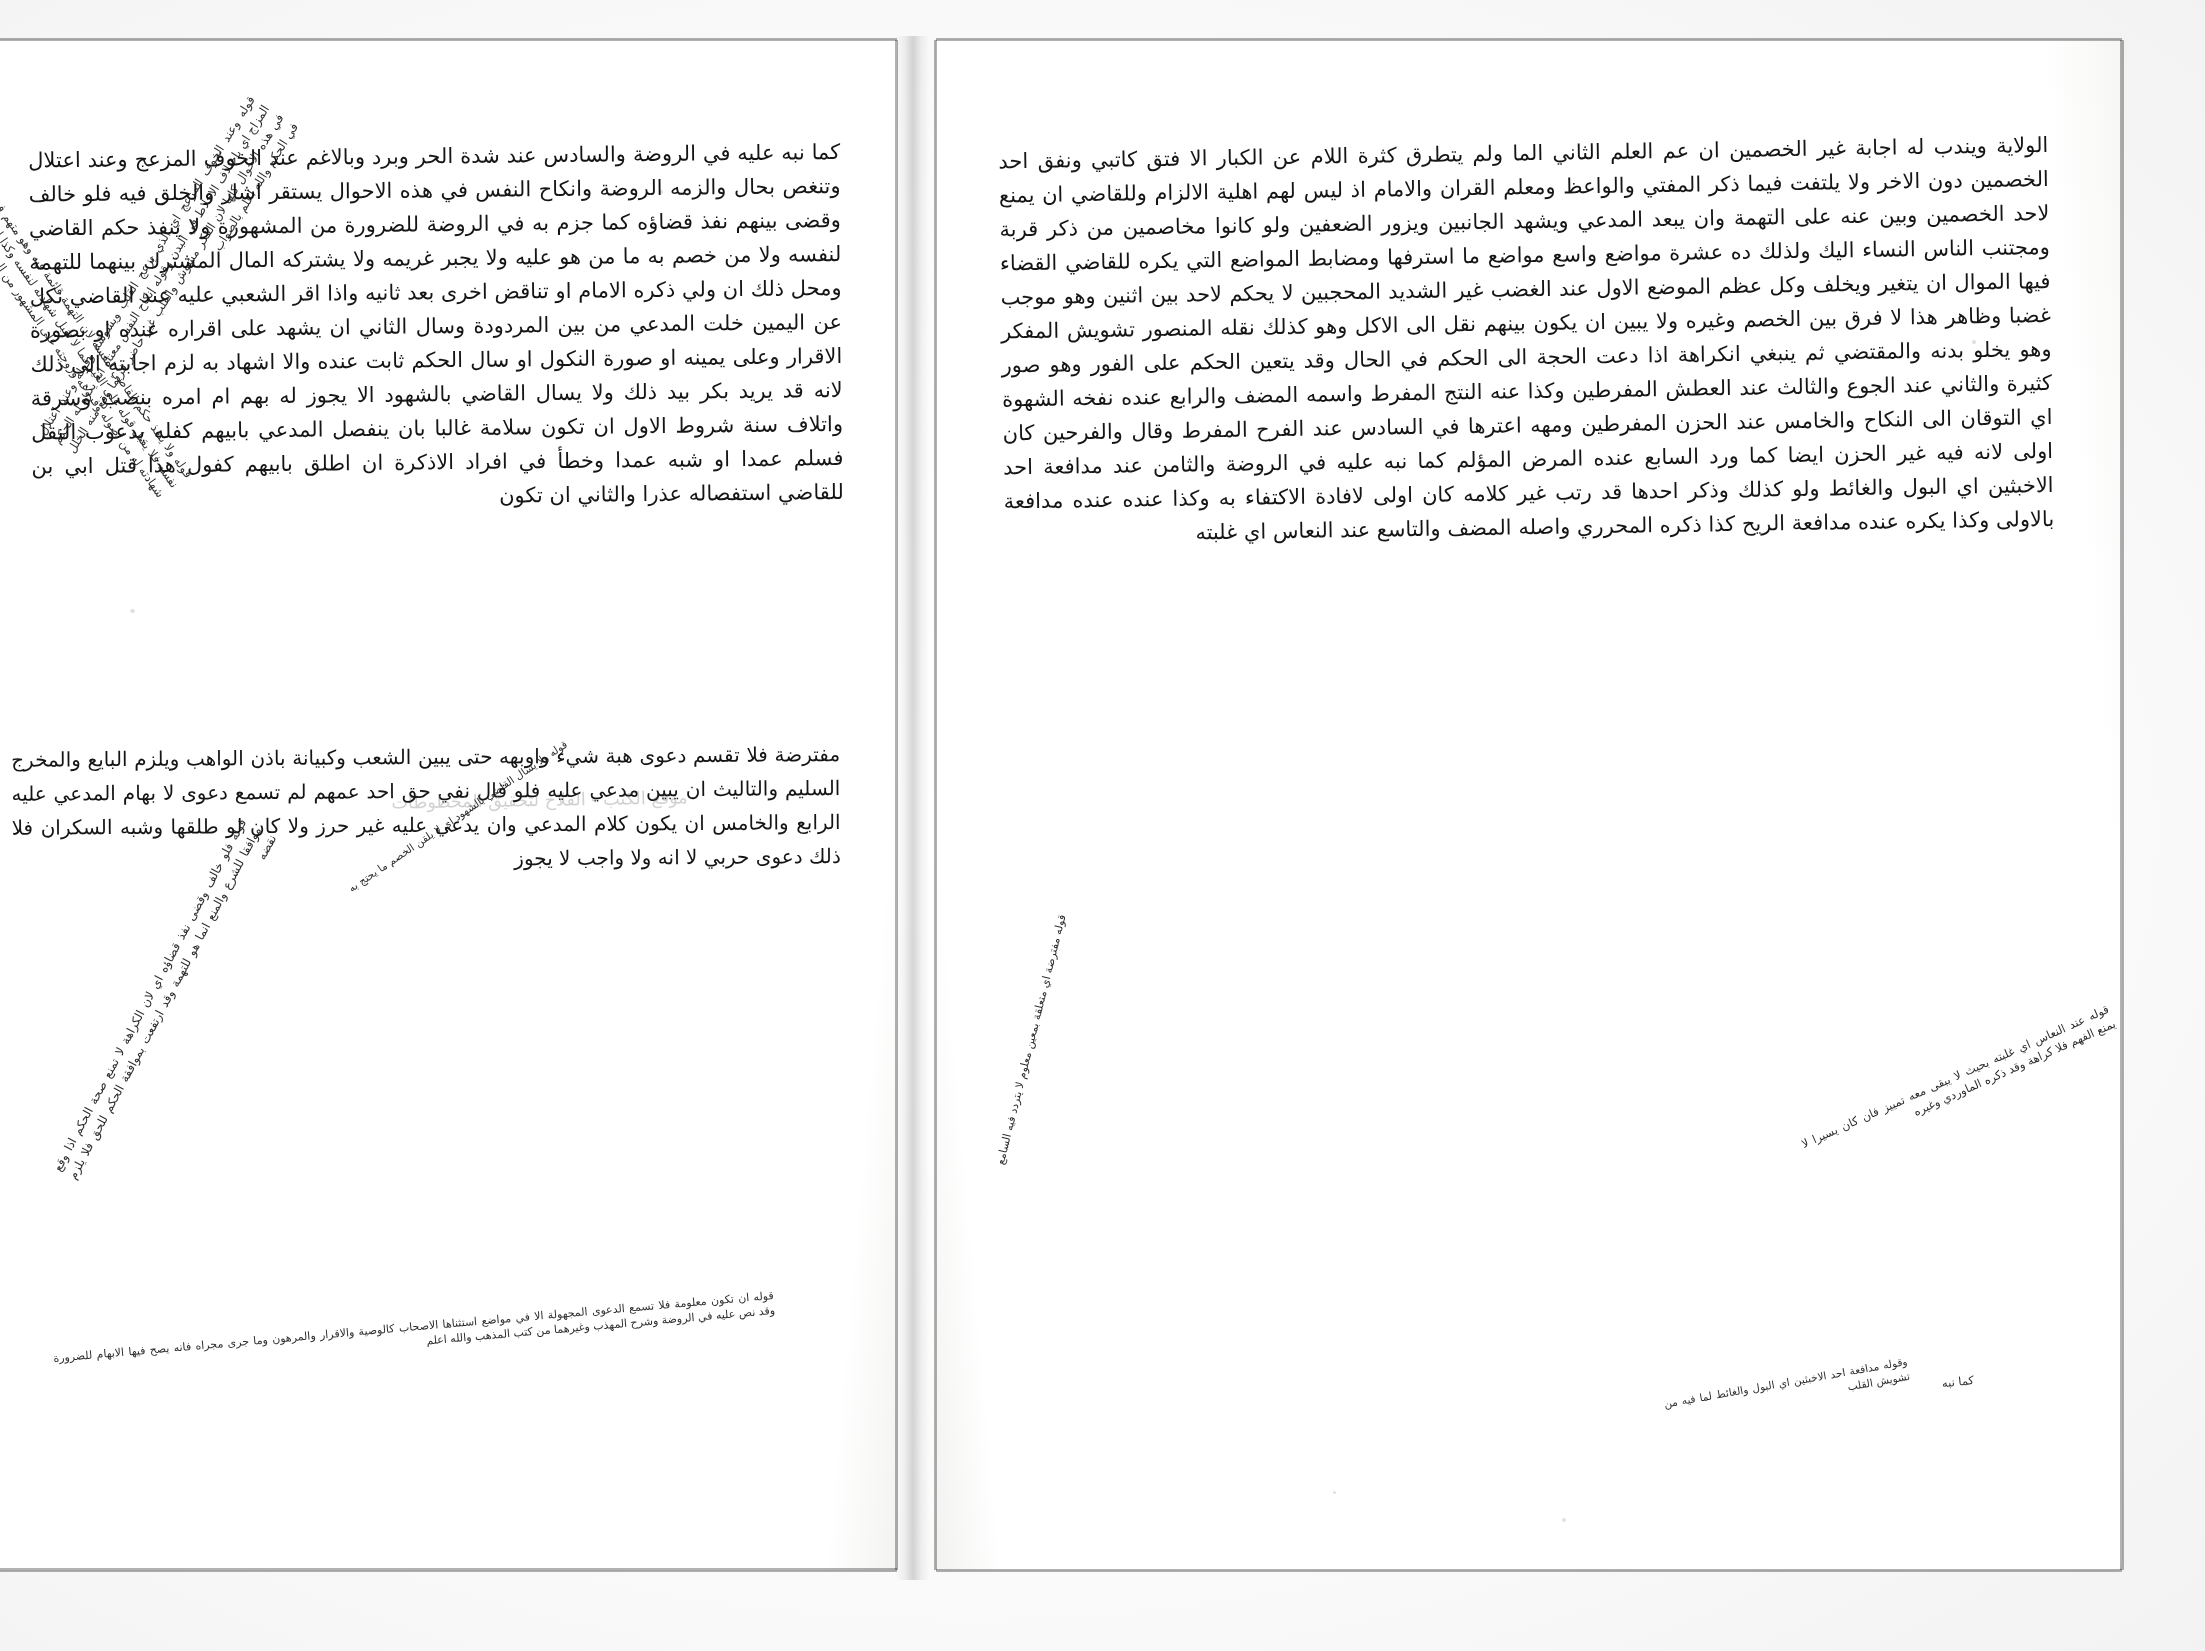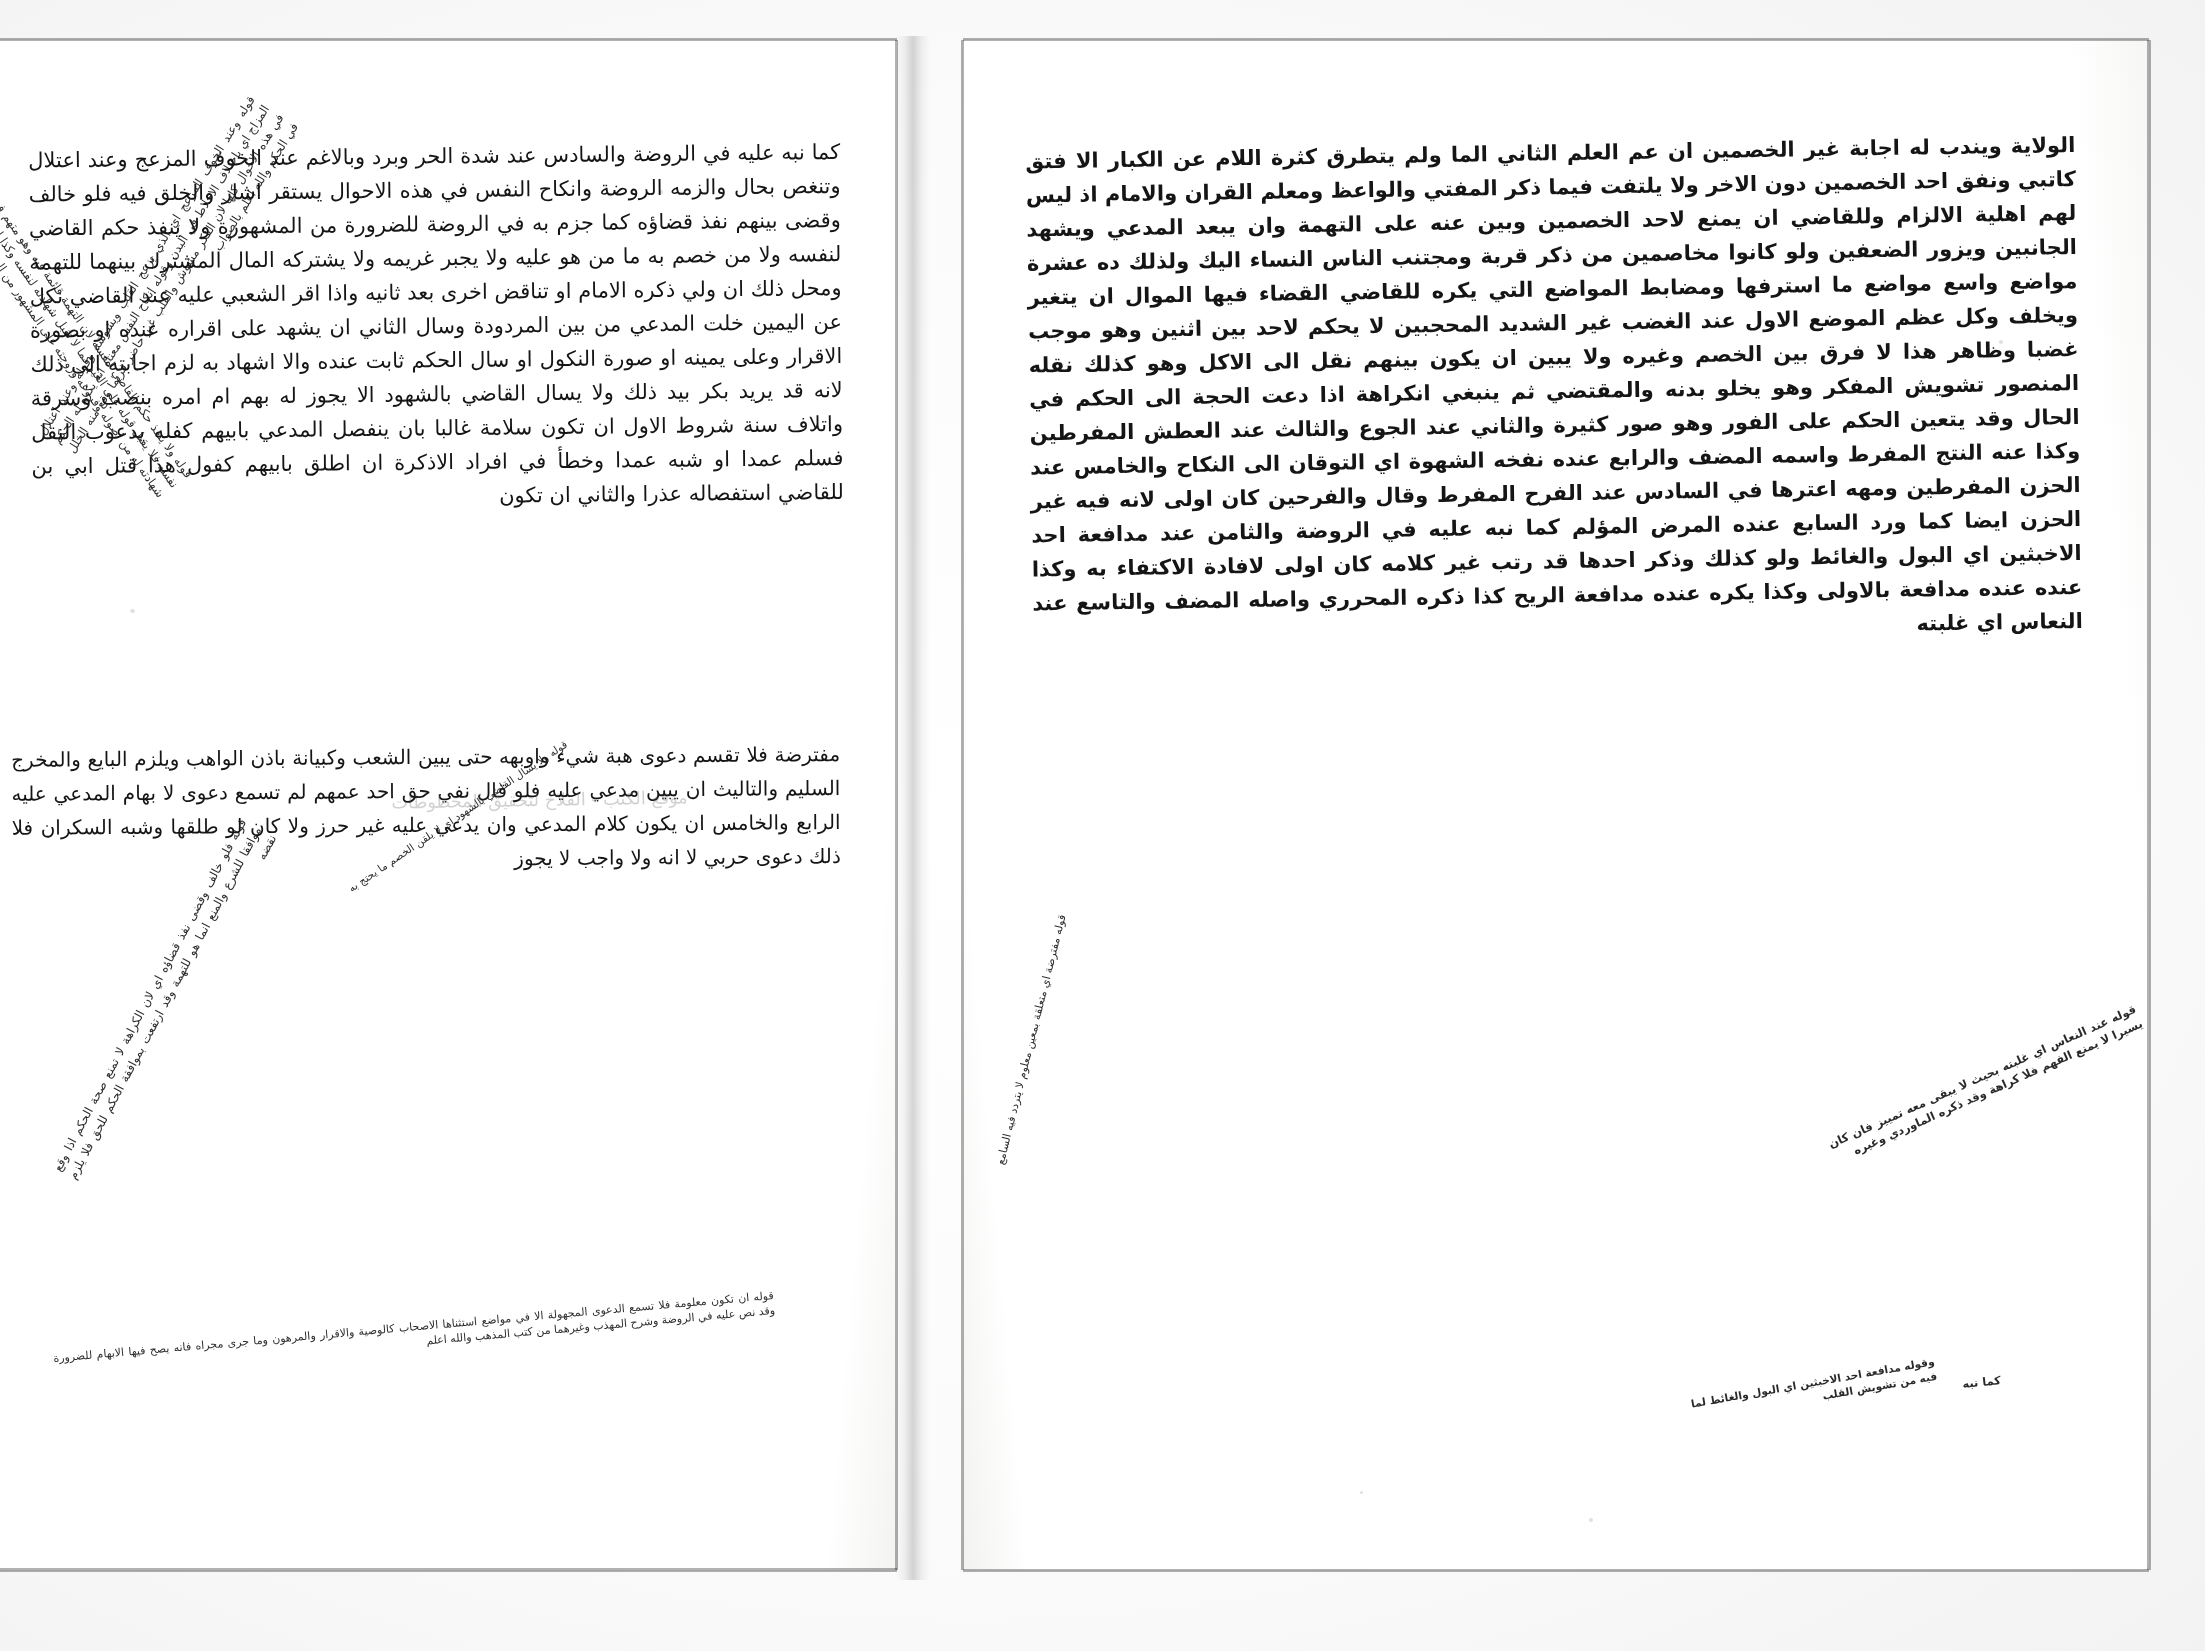--- a/index.html
+++ b/index.html
@@ -40,26 +40,25 @@
     box-shadow: 0 0 0 0.4px rgba(0,0,0,0.10);
   }
   .leaf-left {            
     left: 0;
     width: 1076px;
     border-radius: 2.6px 0.9px 0.9px 4.4px;
     background:
       linear-gradient(95deg, #f7f7f5 0%, #ffffff 5%, #ffffff 94%, #f3f3f1 100%);
   }
   .leaf-right {
-    left: 1142px;
+    left: 1115px;
     width: 1186px;
     border-radius: 0.9px 3.5px 6.2px 0.9px;
     background:
       linear-gradient(265deg, #f6f6f4 0%, #ffffff 6%, #ffffff 95%, #f2f2f0 100%);
-    font-weight: bold;
   }
   
   .edge {
     position: absolute;
     background: rgba(0,0,0,0.30);
     filter: blur(0.5px);
   }
   
   .gutter {
     position: absolute;

